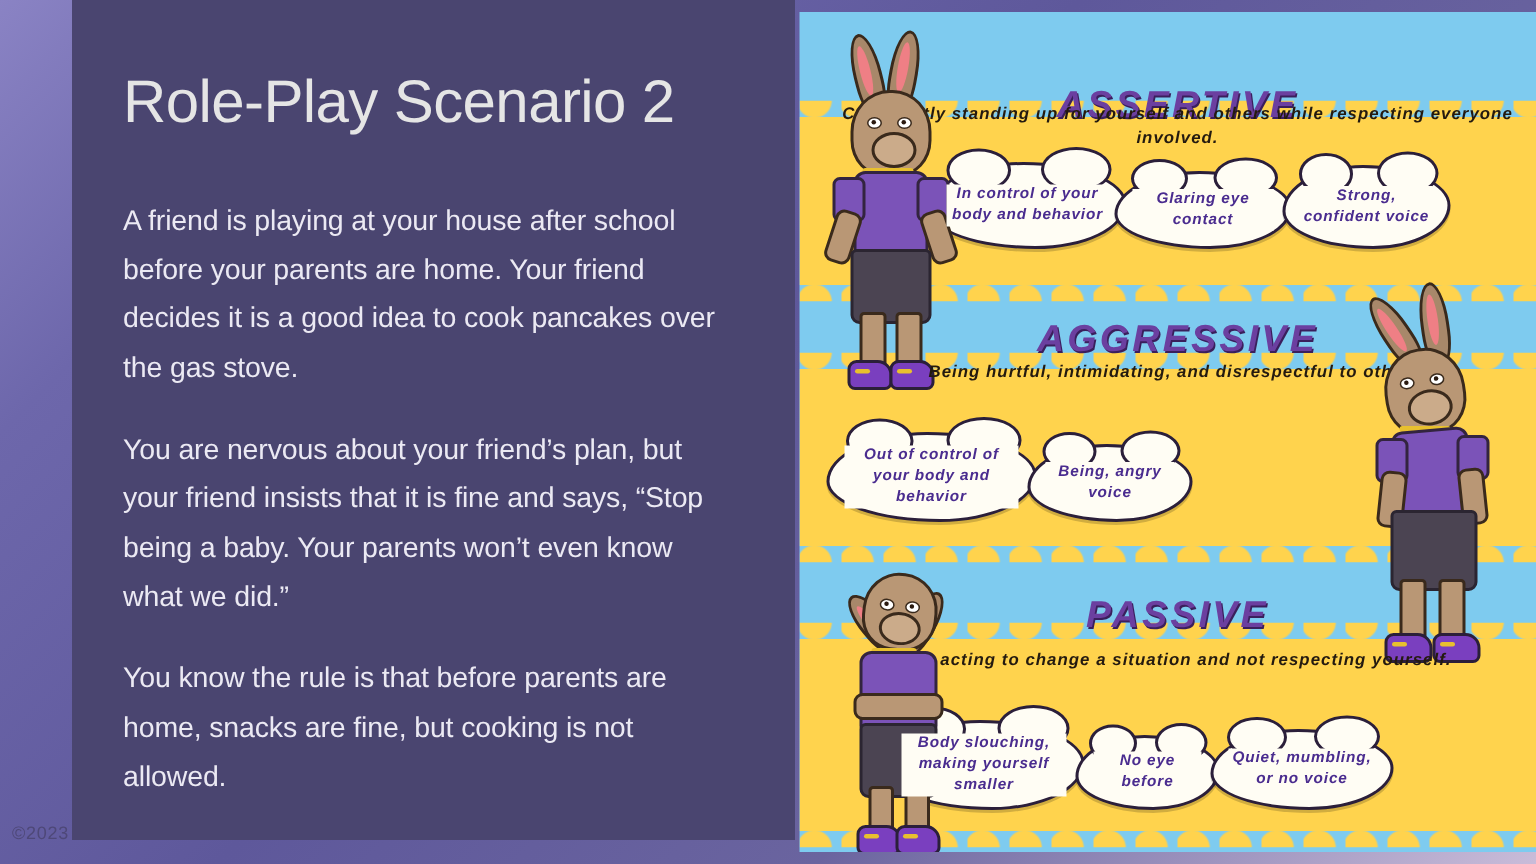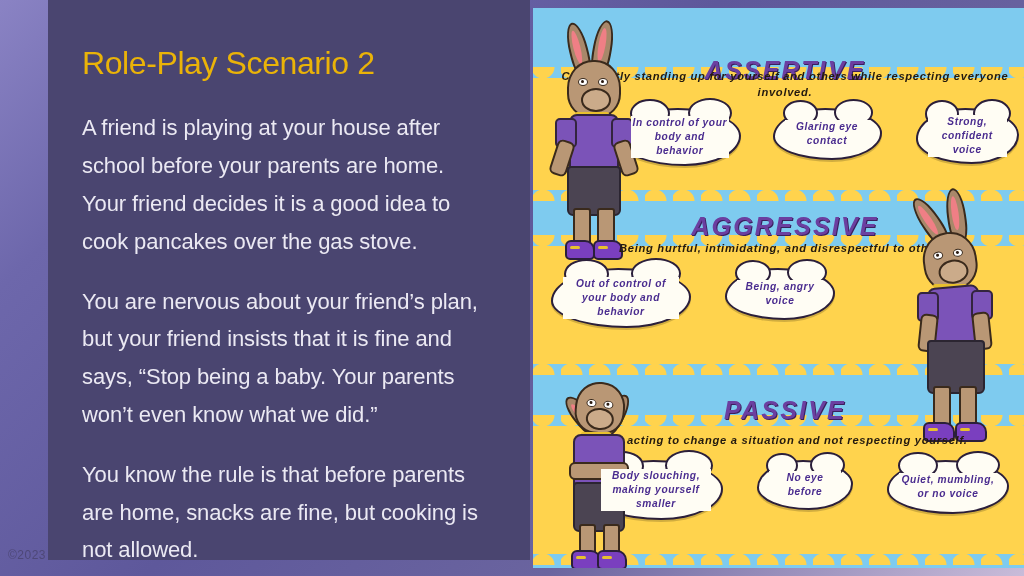--- a/index.html
+++ b/index.html
@@ -14,25 +14,25 @@
     overflow:hidden;
   }
   
   #text-panel{
     position:absolute;left:48px;top:0;width:482px;height:560px;
     background:#4a4570;
     box-sizing:border-box;
     padding:46px 44px 0 34px;
   }
   #page-title{
-    color:#eab308;font-weight:400;font-size:32px;line-height:1.1;
-    letter-spacing:-0.4px;margin:0 0 28px 0;
+    color:#e5e5e5;font-weight:400;font-size:40px;line-height:1.1;
+    letter-spacing:-0.4px;margin:0 0 42px 0;
   }
   .para{
-    color:#ebe9f3;font-size:22px;line-height:1.72;margin:0 0 22px 0;
+    color:#ebe9f3;font-size:19px;line-height:1.72;margin:0 0 22px 0;
     letter-spacing:-0.1px;
   }
   #copyright{
     position:absolute;left:8px;bottom:14px;
     color:#4e4878;font-size:12px;letter-spacing:0.5px;
     z-index:0;
   }
   
   #infographic{
     position:absolute;left:533px;top:8px;width:504px;height:560px;
@@ -64,41 +64,41 @@
 
   .sec-desc{
     position:absolute;width:100%;text-align:center;
     color:#241a0f;font-size:11.2px;font-weight:bold;font-style:italic;
     letter-spacing:0.7px;line-height:1.45;
   }
   #desc-assertive{top:60px;}
   #desc-aggressive{top:232px;}
   #desc-passive{top:424px;}
 
-  .cloud-row{position:absolute;display:flex;align-items:flex-start;gap:40px;}
+  .cloud-row{position:absolute;display:flex;align-items:flex-end;}
   .cloud{
     position:relative;background:#fffdf4;border:2.2px solid #2b1f3a;
     border-radius:48% 52% 46% 54%/55% 48% 52% 45%;
     display:flex;align-items:center;justify-content:center;text-align:center;
     color:#4a2c8f;font-size:10.2px;font-weight:bold;font-style:italic;
     letter-spacing:0.6px;line-height:1.35;
     padding:12px 10px;box-sizing:border-box;
     box-shadow:0 2px 0 rgba(0,0,0,.18);
   }
   .cloud::before,.cloud::after{
     content:"";position:absolute;background:#fffdf4;border:2.2px solid #2b1f3a;
     border-radius:50%;
   }
   .cloud::before{width:30%;height:46%;left:8%;top:-20%;}
   .cloud::after{width:34%;height:48%;right:6%;top:-22%;}
   .cloud span{position:relative;z-index:3;background:#fffdf4;display:block;}
 
   #row-assertive{top:100px;left:86px;width:400px;}
-  #row-aggressive{top:260px;left:18px;width:400px;}
-  #row-passive{top:452px;left:56px;width:420px;}
+  #row-aggressive{top:280px;left:18px;width:400px;}
+  #row-passive{top:472px;left:56px;width:420px;}
 
   
   .figure{position:absolute;}
   .ear{
     position:absolute;width:15px;height:52px;background:#a8886a;
     border:2px solid #3a2a1c;border-radius:50% 50% 40% 40%;
   }
   .ear i{
     position:absolute;left:3px;top:6px;width:7px;height:34px;
     background:#ef7f85;border-radius:50%;

